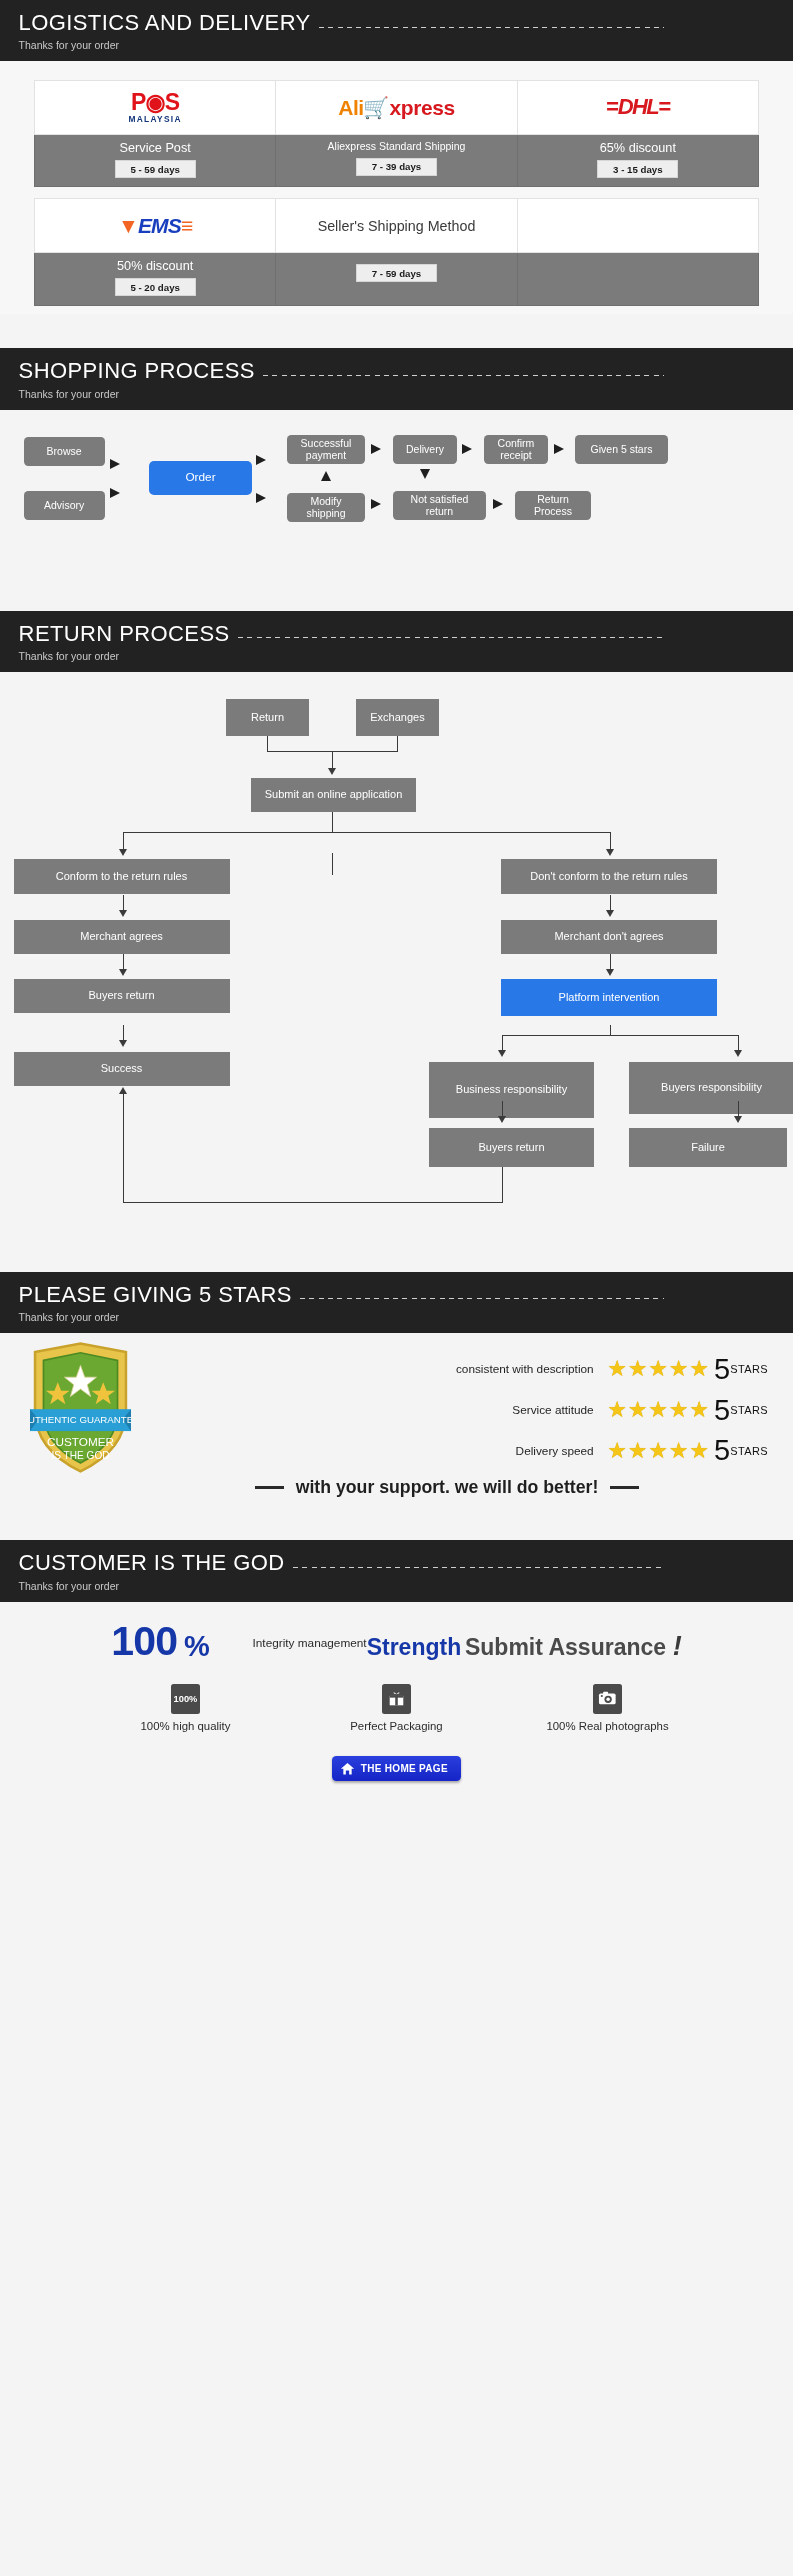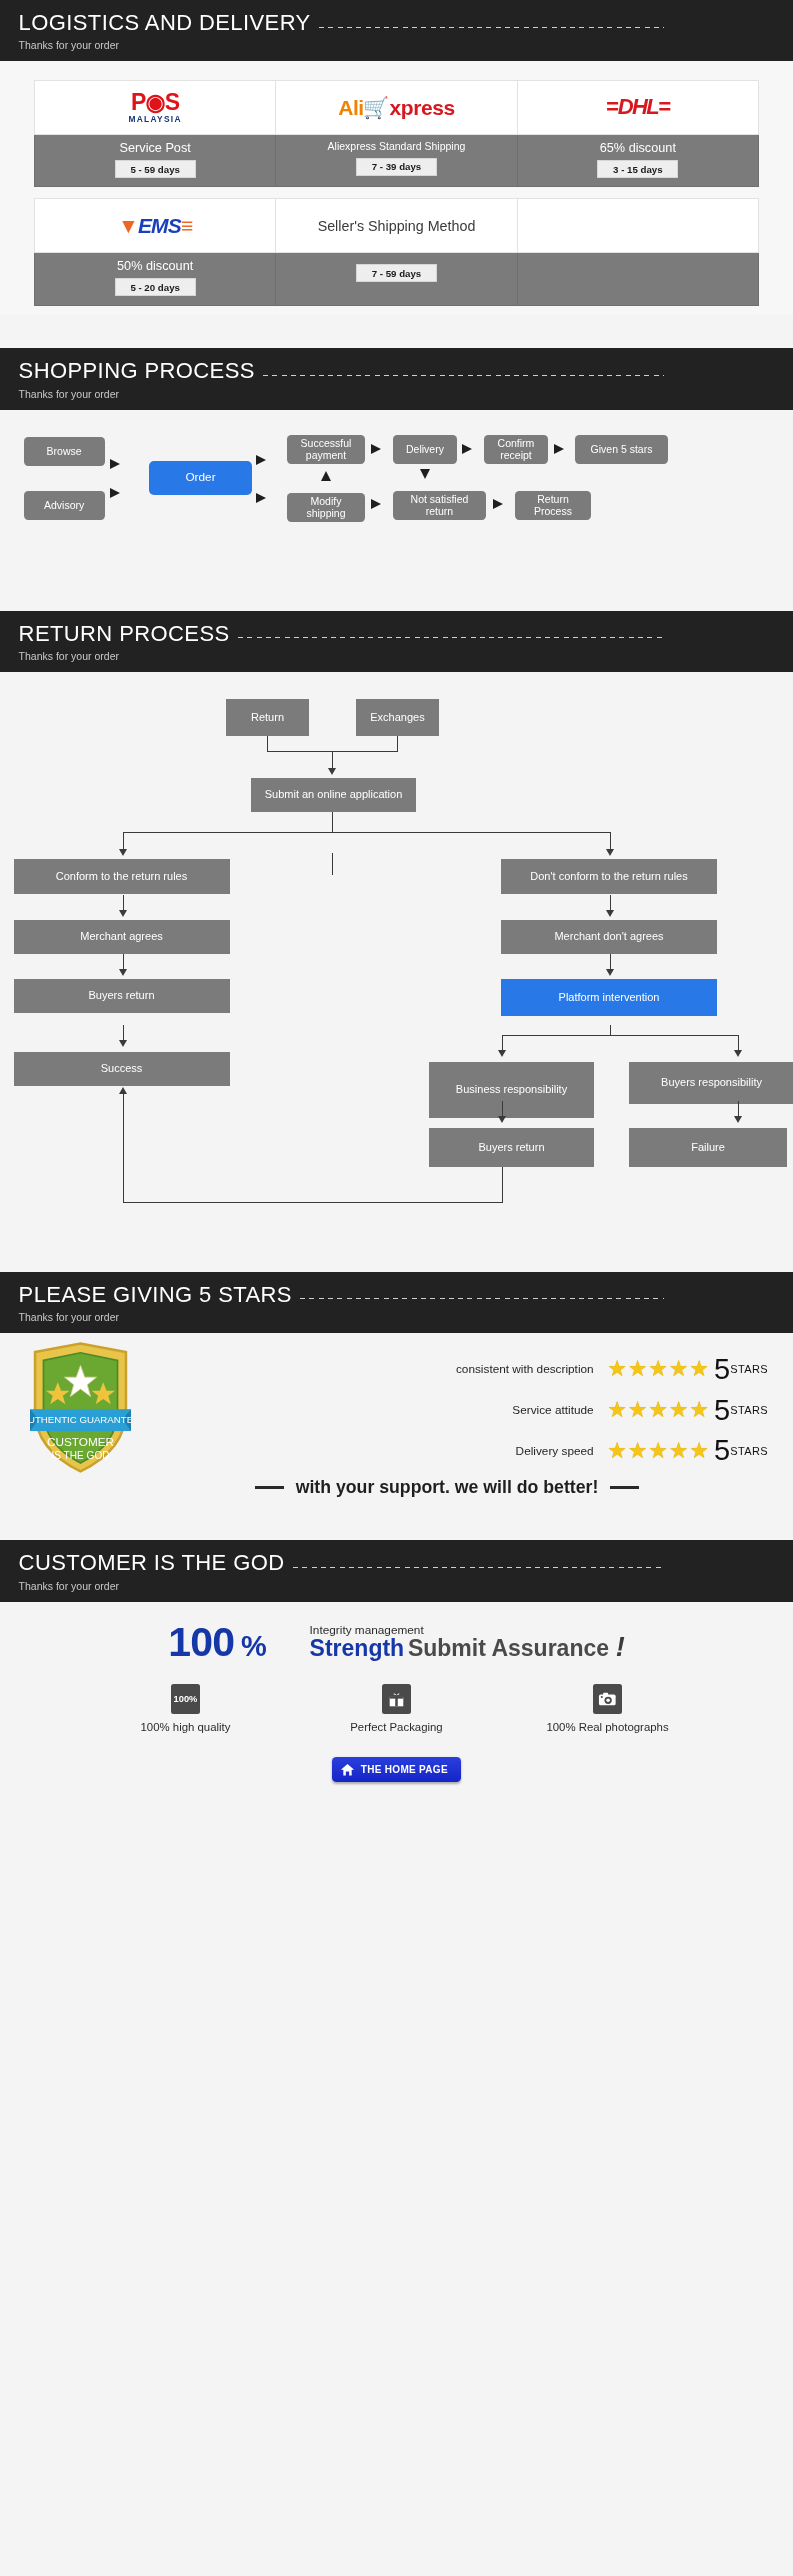--- a/index.html
+++ b/index.html
@@ -217,21 +217,21 @@
   
   .god-wrap { background: #f4f4f4; padding: 22px 0 29px 0; }
   .hundred-line {
     display: flex;
     align-items: flex-end;
     justify-content: center;
     gap: 6.8px;
   }
   .hundred { font-size: 41px; font-weight: 900; color: #1637a8; line-height: 0.85; letter-spacing:-0.8px;}
   .pct { font-size: 29px; font-weight: 900; color: #1637a8; line-height: 0.9; }
-  .integrity-stack { display: flex; flex-direction: column; justify-content: flex-end; margin-left: 36px; }
+  .integrity-stack { display: flex; flex-direction: row; justify-content: flex-end; margin-left: 36px; }
   .integrity-top { font-size: 11.8px; color: #2b2b2b; line-height: 1.1; margin-bottom: 0.8px;}
   .integrity-bot { line-height: 0.95; }
   .strength { font-size: 23px; font-weight: 900; color: #1637a8; }
   .service-assurance { font-size: 23px; font-weight: 900; color: #4a4a4a; }
   .bang { font-size: 27px; font-weight: 900; color: #3a3a3a; font-style: italic; line-height:0.9;}
 
   .feature-row {
     display: flex;
     justify-content: center;
     align-items: flex-start;
@@ -425,21 +425,21 @@
     <div class="rnode" style="left:13.5px; top:27px; width:216px; height:34px;">Success</div>
 
     <div class="ln v" style="left:610px; top:0px; height:10px;"></div>
     <div class="ln h" style="left:502px; top:10px; width:236px;"></div>
     <div class="ln v" style="left:502px; top:10px; height:18.6px;"></div>
     <div class="ln v" style="left:738px; top:10px; height:18.6px;"></div>
     <div class="av" style="left:498px; top:25px;"></div>
     <div class="av" style="left:734px; top:25px;"></div>
 
     <div class="rnode" style="left:429px; top:37px; width:165px; height:56px;">Business responsibility</div>
-    <div class="rnode" style="left:629px; top:37px; width:165px; height:42px;">Buyers responsibility</div>
+    <div class="rnode" style="left:629px; top:37px; width:165px; height:52px;">Buyers responsibility</div>
 
     <div class="ln v" style="left:502px; top:76px; height:18.6px;"></div>
     <div class="av" style="left:498px; top:91px;"></div>
     <div class="ln v" style="left:738px; top:76px; height:18.6px;"></div>
     <div class="av" style="left:734px; top:91px;"></div>
 
     <div class="rnode" style="left:429px; top:103px; width:165px; height:39px;">Buyers return</div>
     <div class="rnode" style="left:629px; top:103px; width:158px; height:39px;">Failure</div>
 
     <div class="ln v" style="left:502px; top:142px; height:35px;"></div>

